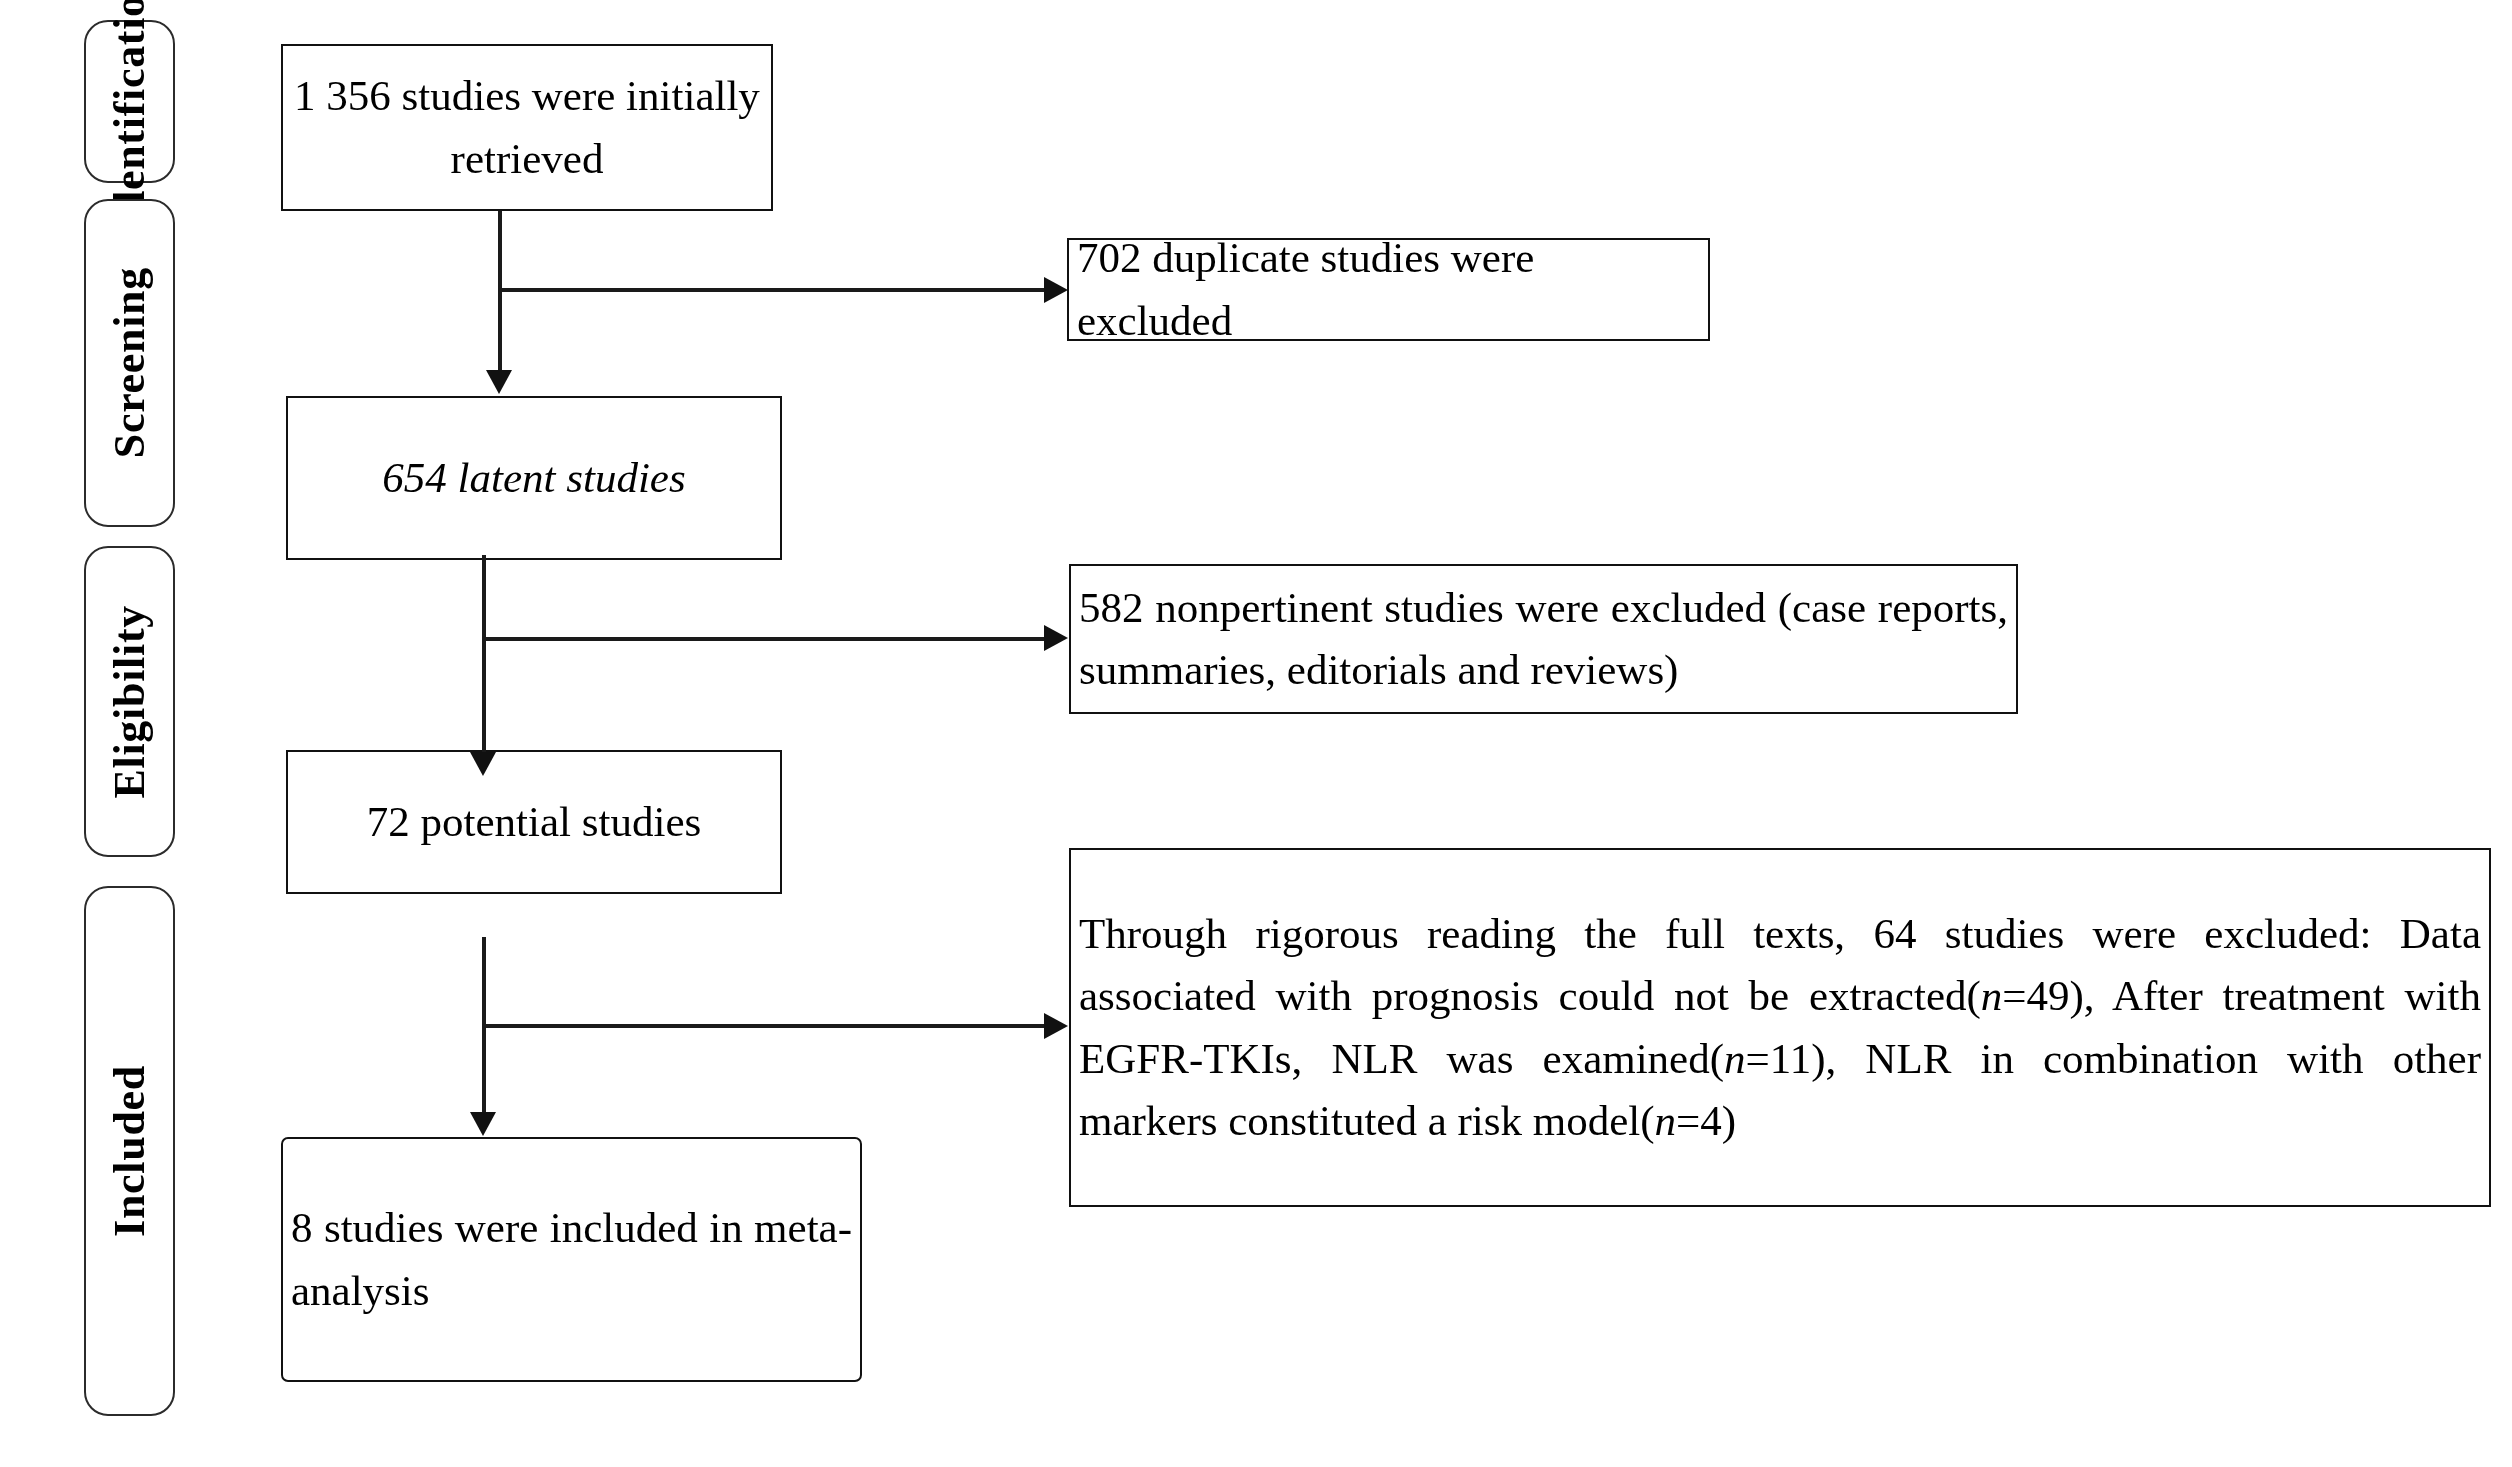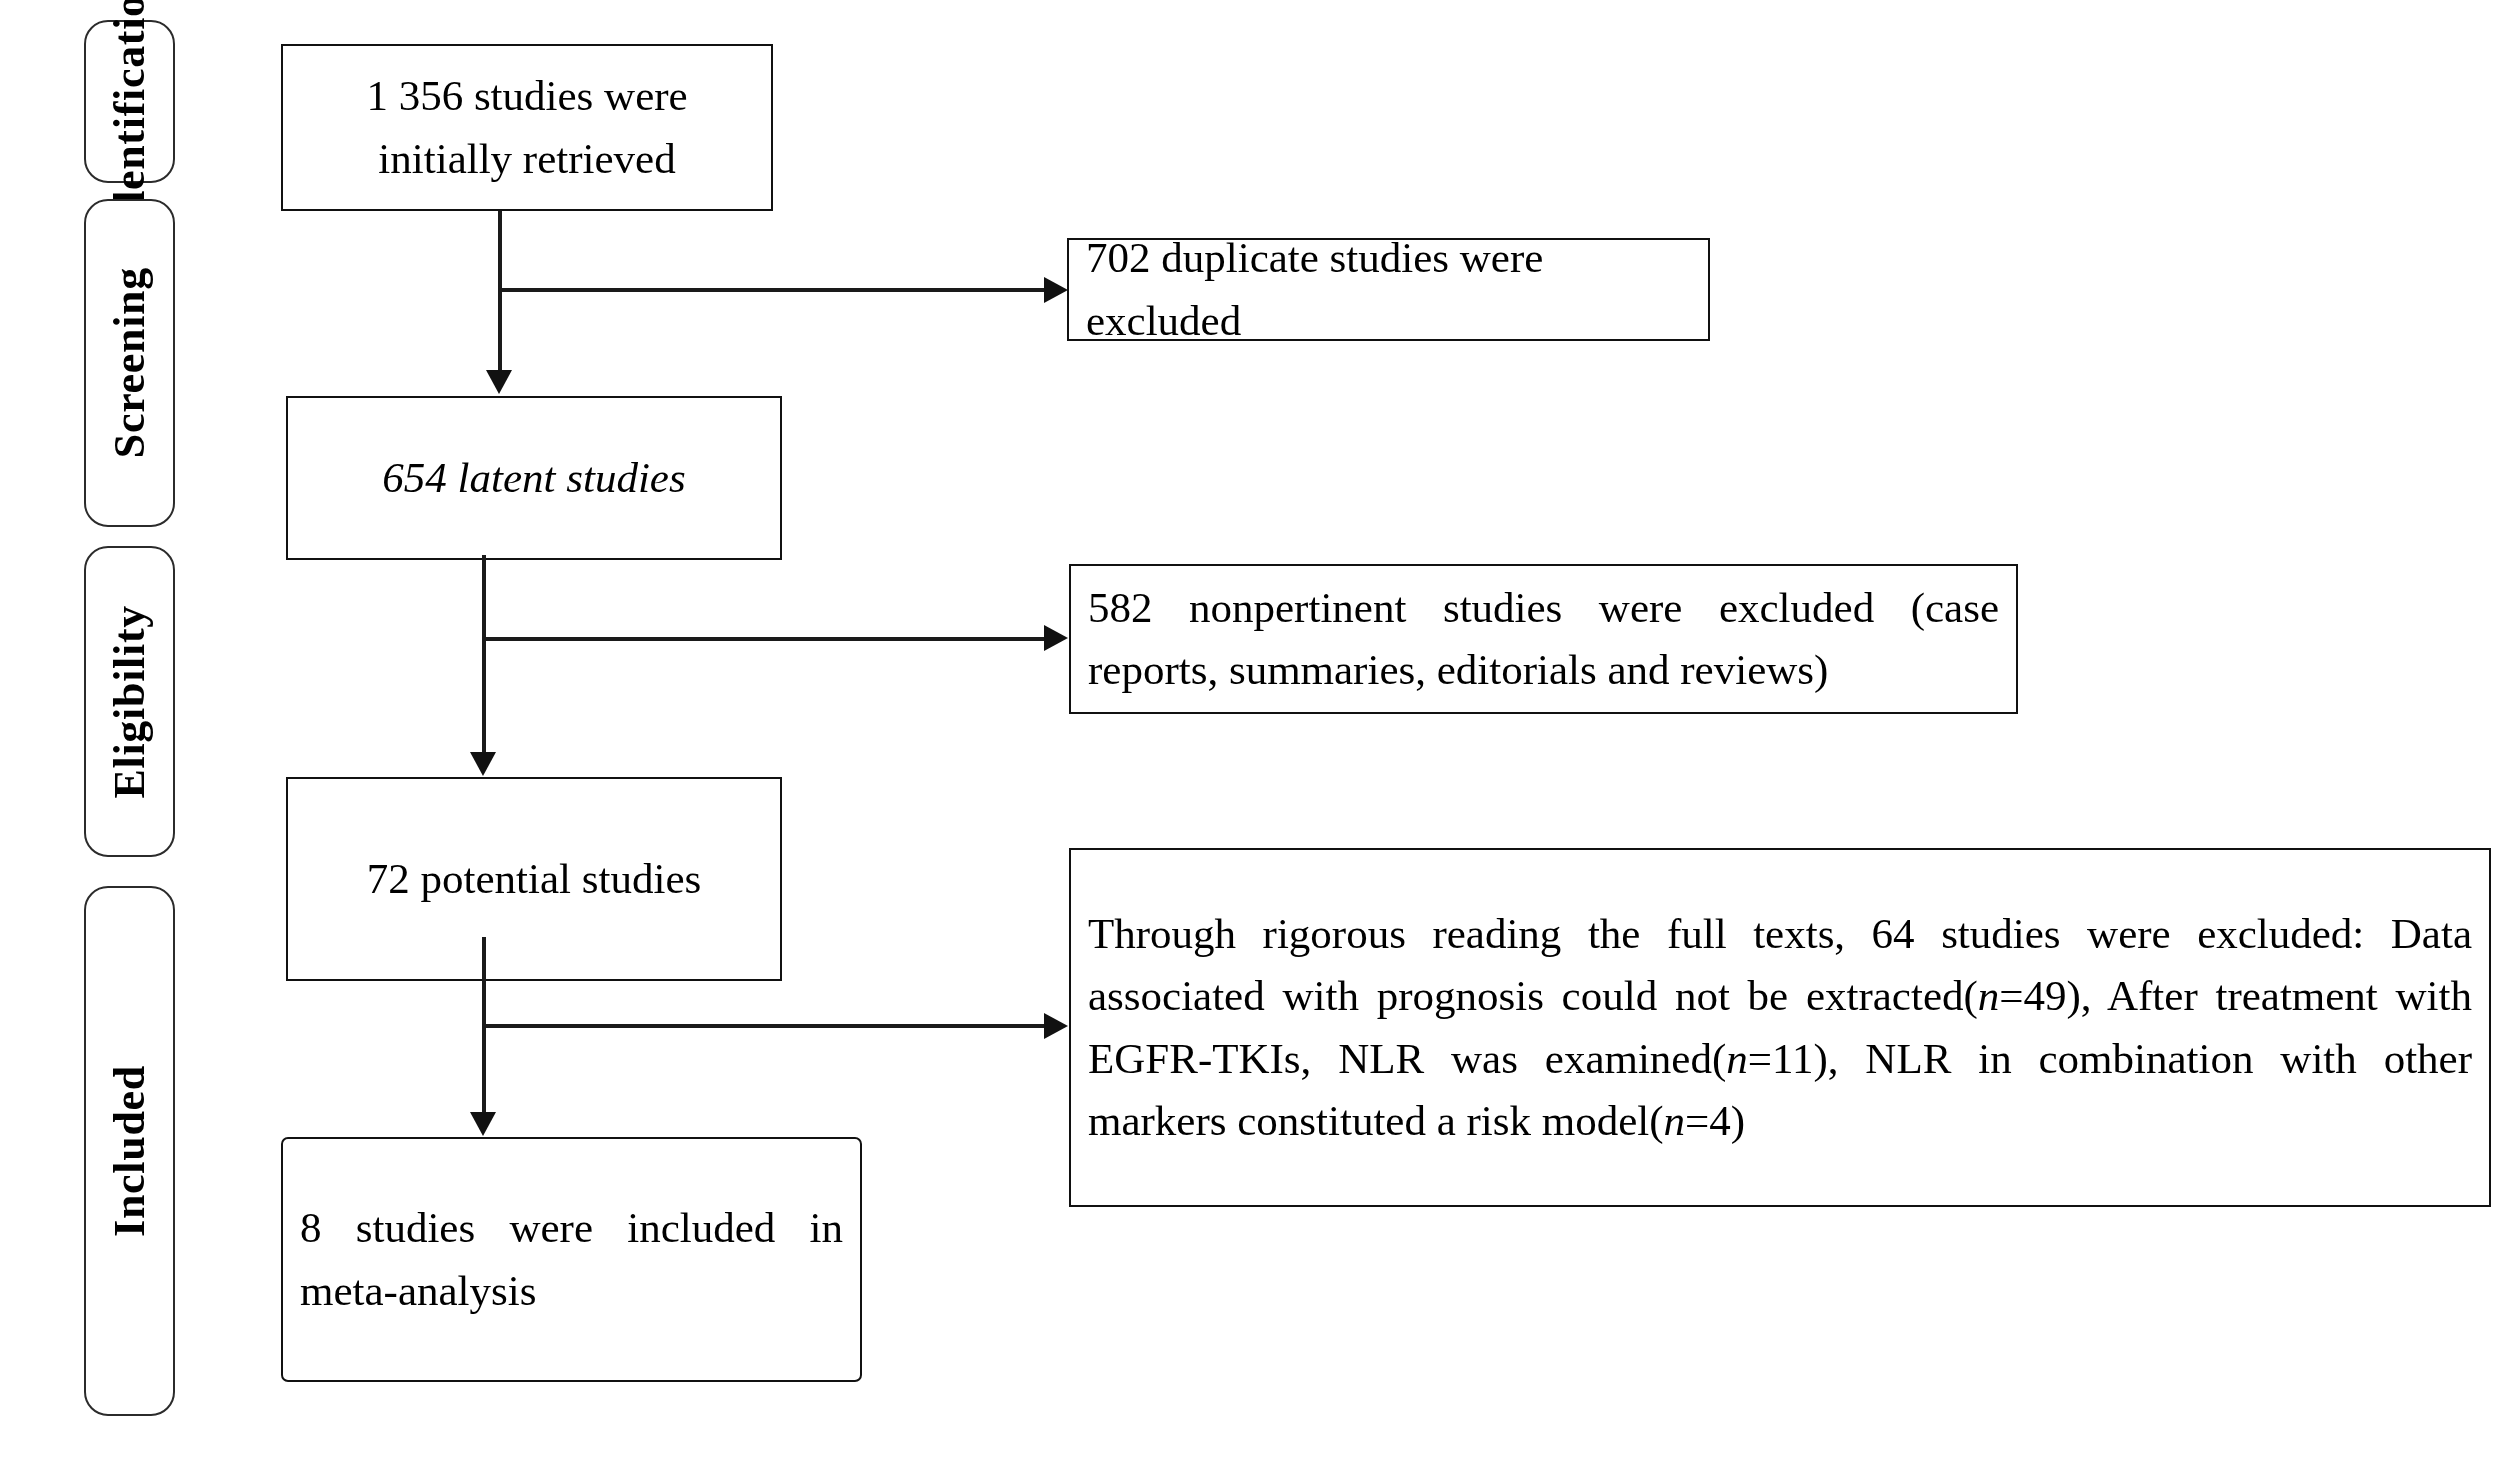--- a/index.html
+++ b/index.html
@@ -24,21 +24,21 @@
     letter-spacing:0.7px;
     line-height:1;
     white-space:nowrap;
   }
   .node{
     position:absolute;
     border:2.8px solid #111111;
     background:#ffffff;
     box-sizing:border-box;
     display:flex;align-items:center;
-    padding:0 17px;
+    padding:0 8px;
   }
   .node-text{
     width:100%;
     font-size:43px;
     line-height:1.45;
   }
   .center   > .node-text{ text-align:center; }
   .justify  > .node-text{ text-align:justify; text-align-last:left; }
   .justify3 > .node-text{ text-align:justify; text-align-last:left; }
 
@@ -82,21 +82,21 @@
 </div>
 
 <div class="node center" style="left:281px;top:44px;width:492px;height:167px;">
   <div class="node-text">1 356 studies were initially retrieved</div>
 </div>
 
 <div class="node center" style="left:286px;top:396px;width:496px;height:164px;font-style:italic;">
   <div class="node-text">654 latent studies</div>
 </div>
 
-<div class="node center" style="left:286px;top:777px;width:496px;height:204px;">
+<div class="node center" style="left:286px;top:750px;width:496px;height:144px;">
   <div class="node-text">72 potential studies</div>
 </div>
 
 <div class="node justify" style="left:281px;top:1137px;width:581px;height:245px;border-radius:7px;">
   <div class="node-text">8 studies were included in meta-analysis</div>
 </div>
 
 <div class="node" style="left:1067px;top:238px;width:643px;height:103px;">
   <div class="node-text">702 duplicate studies were excluded</div>
 </div>

